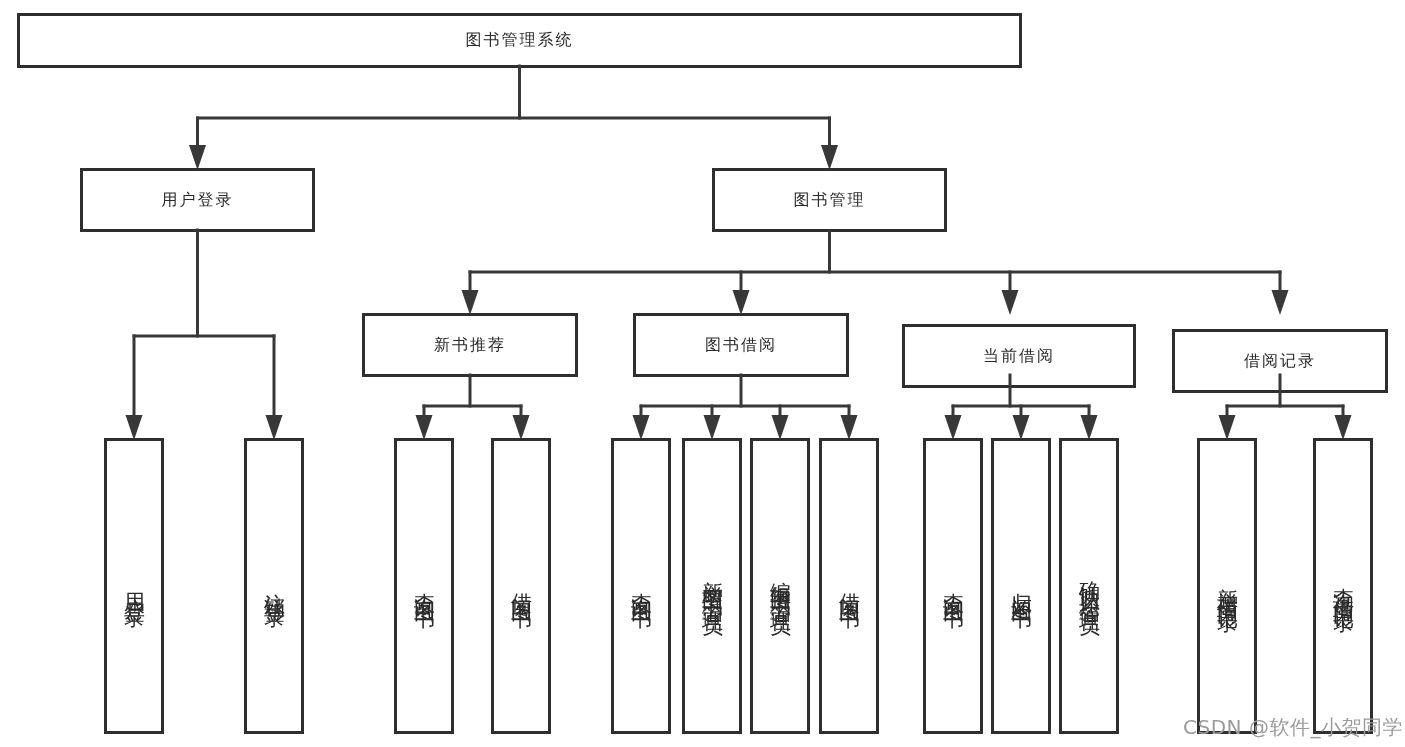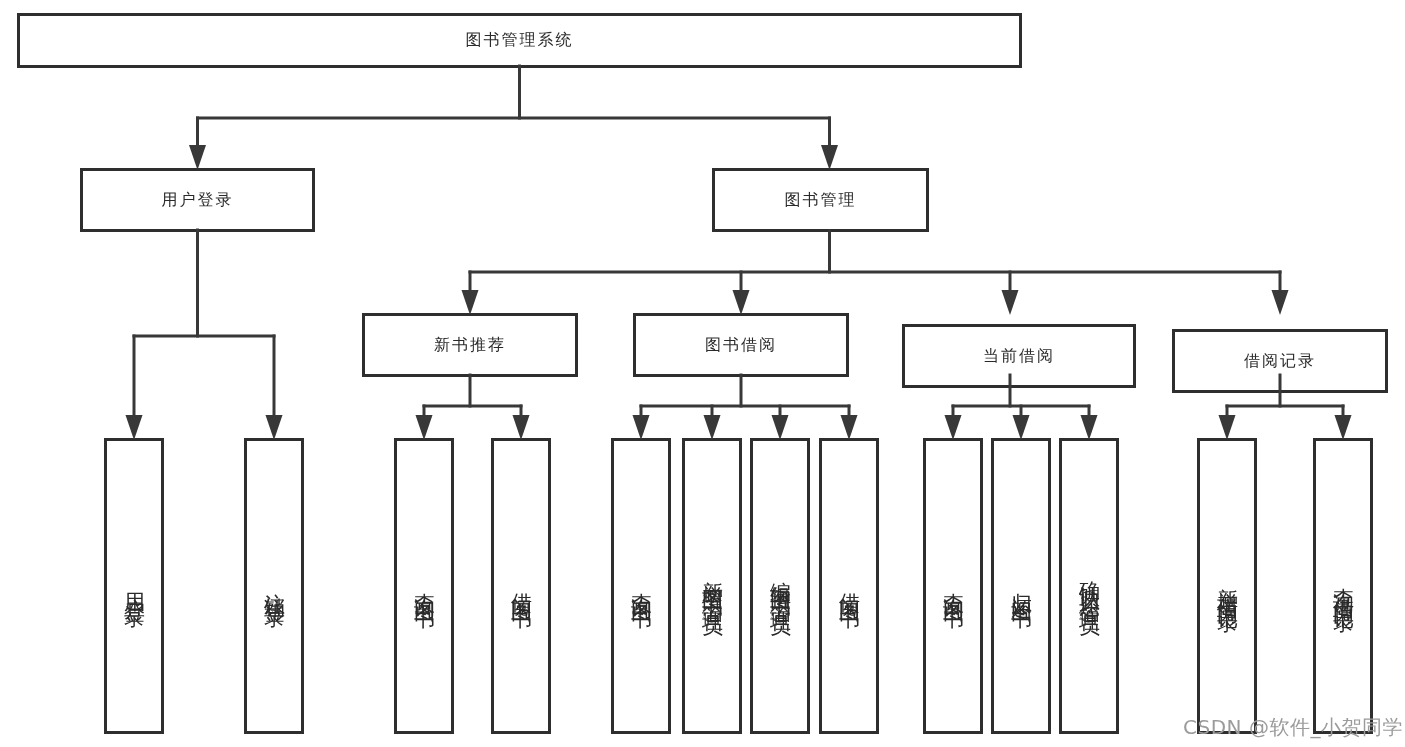--- a/index.html
+++ b/index.html
@@ -32,21 +32,21 @@
   }
 </style>
 </head>
 <body>
 
 <div class="canvas">
 
   <div class="node h-node" style="left:17px; top:13px; width:1005px; height:55px;">图书管理系统</div>
 
   <div class="node h-node" style="left:80px; top:168px; width:235px; height:64px;">用户登录</div>
-  <div class="node h-node" style="left:712px; top:168px; width:217px; height:64px;">图书管理</div>
+  <div class="node h-node" style="left:712px; top:168px; width:235px; height:64px;">图书管理</div>
 
   <div class="node h-node" style="left:362px; top:313px; width:216px; height:64px;">新书推荐</div>
   <div class="node h-node" style="left:633px; top:313px; width:216px; height:64px;">图书借阅</div>
   <div class="node h-node" style="left:902px; top:324px; width:234px; height:64px;">当前借阅</div>
   <div class="node h-node" style="left:1172px; top:313px; width:216px; height:64px;margin-top:16px;">借阅记录</div>
 
   <div class="node v-node" style="left:104px; top:438px; width:60px; height:296px;">用户登录</div>
   <div class="node v-node" style="left:244px; top:438px; width:60px; height:296px;">注销登录</div>
 
   <div class="node v-node" style="left:394px; top:438px; width:60px; height:296px;">查询图书</div>

